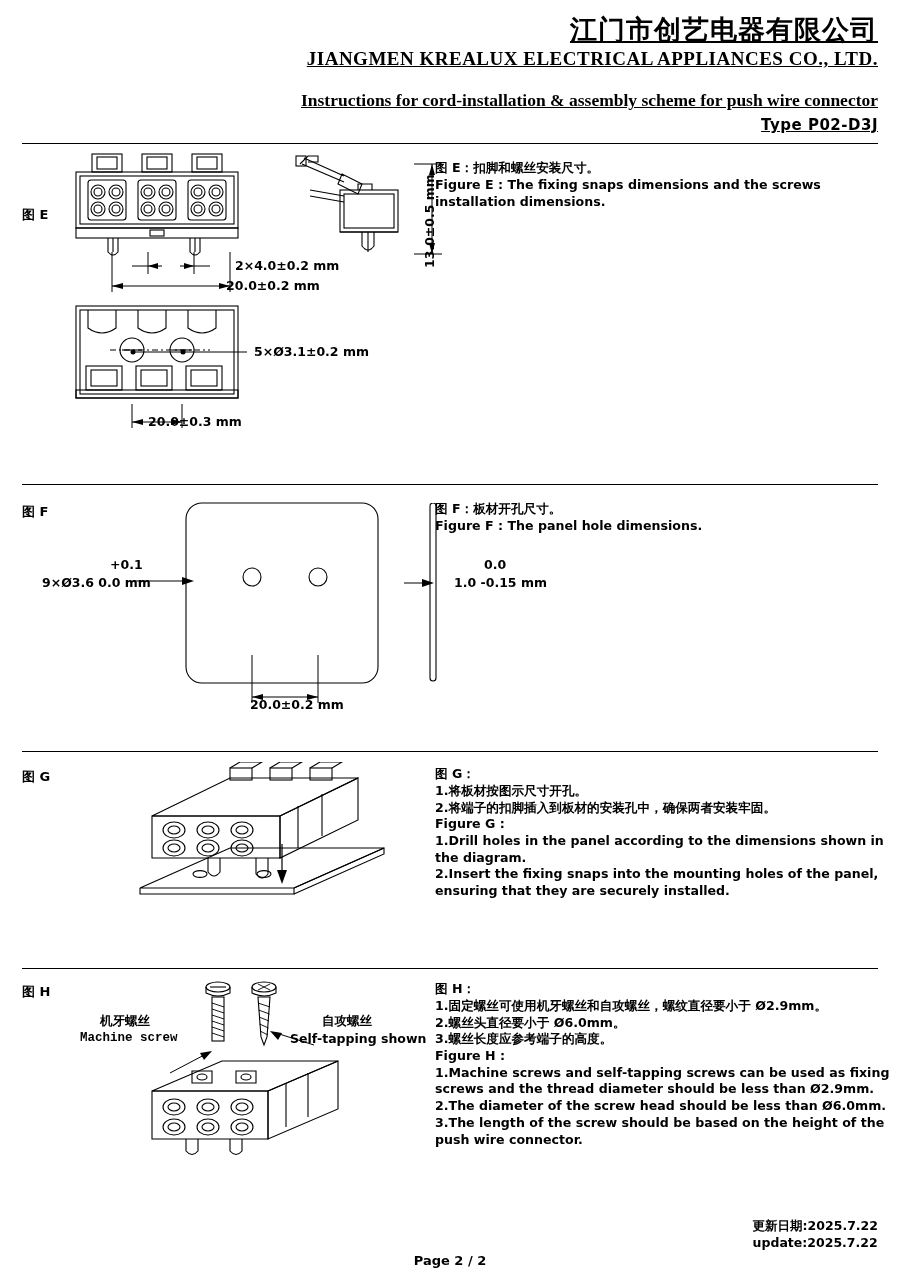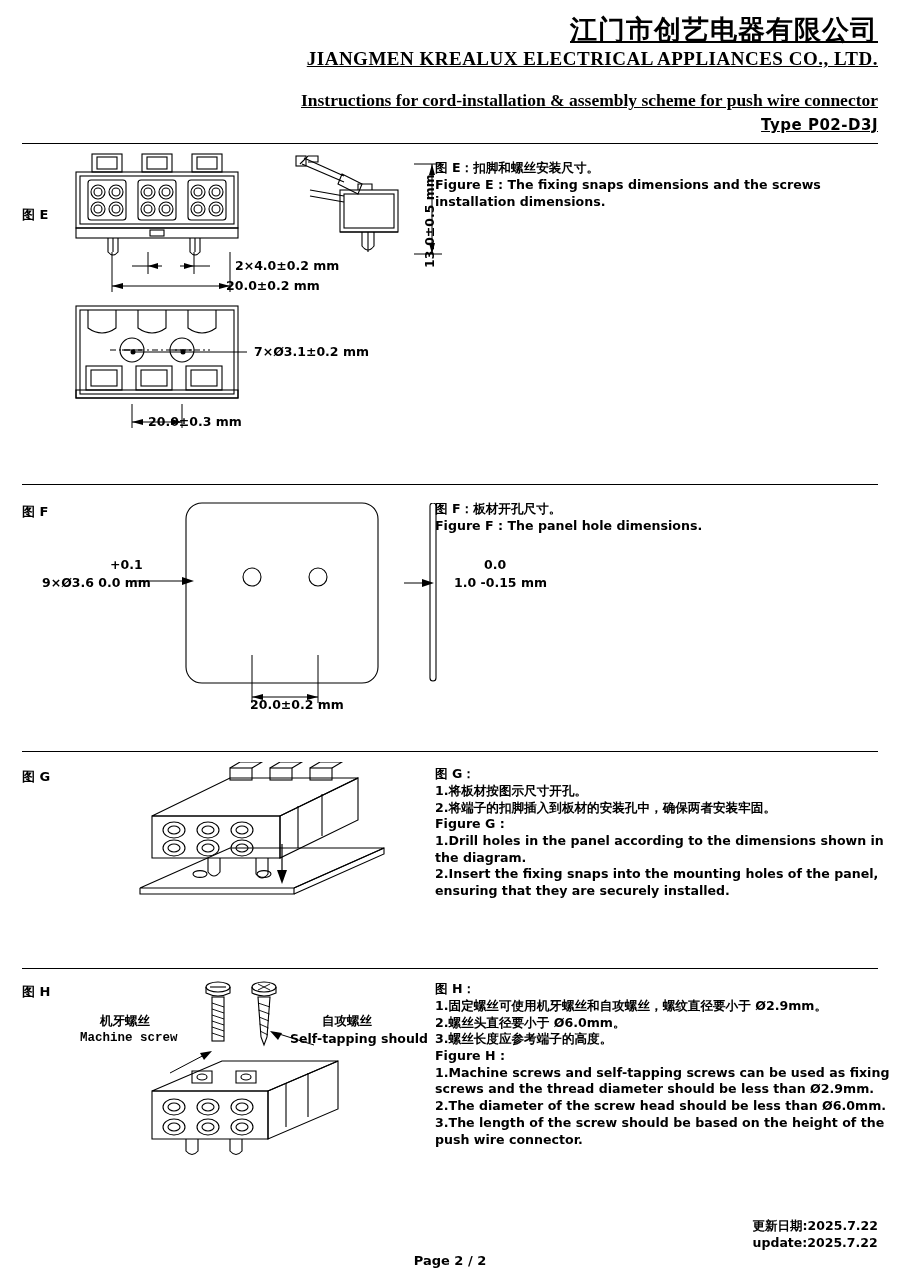--- a/index.html
+++ b/index.html
@@ -303,21 +303,21 @@
       <svg width="130" height="24" viewBox="0 0 130 24">
         <g stroke="#000" stroke-width="1" fill="none">
           <line x1="6" y1="12" x2="120" y2="12"></line>
         </g>
         <g fill="#000">
           <circle cx="6" cy="12" r="2.5"></circle>
           <circle cx="56" cy="12" r="2.5"></circle>
         </g>
       </svg>
     </div>
-    <div class="dim" style="top:200px;left:232px;">7×Ø3.1±0.2 mm</div>
+    <div class="dim" style="top:200px;left:232px;">5×Ø3.1±0.2 mm</div>
 
     <div class="art" style="top:260px;left:48px;">
       <svg width="190" height="36" viewBox="0 0 190 36">
         <g stroke="#000" stroke-width="1" fill="none">
           <line x1="62" y1="0" x2="62" y2="24"></line>
           <line x1="112" y1="0" x2="112" y2="24"></line>
           <line x1="62" y1="18" x2="112" y2="18"></line>
         </g>
         <g fill="#000">
           <polygon points="62,18 73,15 73,21"></polygon>
@@ -573,21 +573,21 @@
       <svg width="56" height="26" viewBox="0 0 56 26">
         <g stroke="#000" stroke-width="1" fill="none">
             <line x1="50" y1="18" x2="12" y2="6"></line>
           </g>
         <g fill="#000">
             <polygon points="6,4 18,6 14,13"></polygon>
           </g>
       </svg>
     </div>
     <div class="dim" style="top:44px;left:300px;">自攻螺丝</div>
-    <div class="dim" style="top:62px;left:268px;">Self-tapping should</div>
+    <div class="dim" style="top:62px;left:268px;">Self-tapping shown</div>
   </div>
 
   <div class="footer-update">
     <div>更新日期:2025.7.22</div>
     <div>update:2025.7.22</div>
   </div>
   <div class="footer-page">Page 2 / 2</div>
 
 </div>
 

